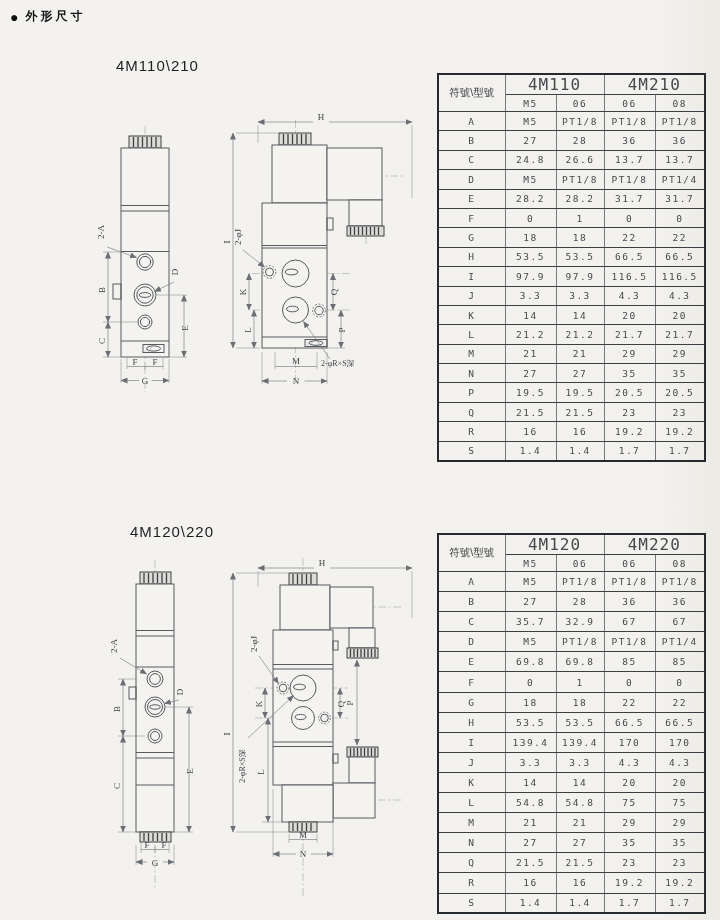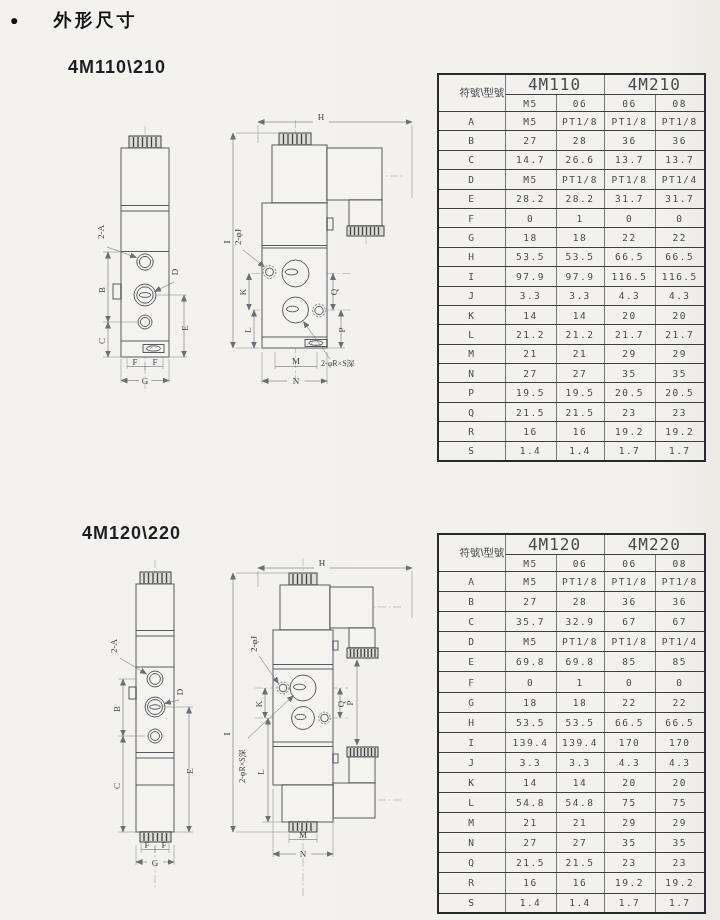--- a/index.html
+++ b/index.html
@@ -1,43 +1,43 @@
 <!DOCTYPE html>
 <html><head>
 <meta charset="utf-8">
 <style>
   html,body{margin:0;padding:0;}
   body{width:720px;height:920px;background:#f2f1ed;font-family:"Liberation Sans",sans-serif;}
   .page{position:relative;width:720px;height:920px;overflow:hidden;
         background:linear-gradient(90deg,#f3f2ee 0%,#f2f1ed 92%,#eceae5 100%);}
   .hdr{position:absolute;left:10px;top:8px;display:flex;align-items:center;gap:7px;}
   .bullet{font-size:14px;color:#0c0e10;line-height:1;}
-  .hdr-title{font-size:18px;font-weight:bold;color:#111316;letter-spacing:3px;margin-left:28px;}
-  .sec-title{position:absolute;font-size:18px;font-weight:700;color:#1b1e22;letter-spacing:1px;}
+  .hdr-title{font-size:12px;font-weight:bold;color:#111316;letter-spacing:3px;}
+  .sec-title{position:absolute;font-size:15px;font-weight:400;color:#1b1e22;letter-spacing:1px;margin-left:48px;}
   .t1{left:68px;top:57px;}
   .t2{left:82px;top:523px;}
   svg.draw{position:absolute;overflow:visible;}
   
   .body{fill:#f4f3ef;stroke:#565b61;stroke-width:1;}
   .ln{fill:none;stroke:#565b61;stroke-width:1;}
   .rib{fill:#dddcd7;stroke:#3e4247;stroke-width:1;}
   .riblines{stroke:#3e4247;stroke-width:1.3;fill:none;}
   .thin{stroke:#8a8f95;stroke-width:.55;fill:none;}
   .cl{stroke:#9ba1a7;stroke-width:.55;stroke-dasharray:8 2.5 2 2.5;fill:none;}
   .dim{stroke:#767b82;stroke-width:.65;fill:none;}
   .dash{stroke:#565b61;stroke-width:.8;stroke-dasharray:2 1.6;fill:none;}
   .lbl{font:9px "Liberation Serif",serif;fill:#40454b;}
   .lblsm{font:8px "Liberation Serif",serif;fill:#40454b;}
   
   table.dims{position:absolute;border-collapse:collapse;table-layout:fixed;border:2px solid #26292d;}
   .dims th,.dims td{padding:0;text-align:center;vertical-align:middle;font-weight:normal;
      border-left:1px solid #74787e;border-right:1px solid #74787e;
      border-top:1.8px solid #3b3f44;border-bottom:1.8px solid #3b3f44;
      font-family:"DejaVu Sans Mono",monospace;font-size:9.5px;letter-spacing:1.5px;color:#45494e;}
-  .dims th.corner{font-family:"Liberation Sans",sans-serif;font-size:10.5px;letter-spacing:0;color:#3a3e43;text-align:right;}
+  .dims th.corner{font-family:"Liberation Sans",sans-serif;font-size:10.5px;letter-spacing:0;color:#3a3e43;}
   .dims th.grp{font-size:16px;letter-spacing:1px;}
   .dims th.sub{font-size:9.5px;}
   .dims th.sym{font-size:9.5px;}
   .tbl1{left:437px;top:73px;}
   .tbl2{left:437px;top:533px;}
   .tbl1 thead tr.r1{height:20px;} .tbl1 thead tr.r2{height:17px;} .tbl1 tbody tr{height:19.4px;}
   .tbl2 thead tr.r1{height:20px;} .tbl2 thead tr.r2{height:17px;} .tbl2 tbody tr{height:20.1px;}
 </style>
 </head>
 <body>
@@ -306,21 +306,21 @@
         </tr>
         <tr>
           <th class="sym">B</th>
           <td class="val">27</td>
           <td class="val">28</td>
           <td class="val">36</td>
           <td class="val">36</td>
         </tr>
         <tr>
           <th class="sym">C</th>
-          <td class="val">14.7</td>
+          <td class="val">24.8</td>
           <td class="val">26.6</td>
           <td class="val">13.7</td>
           <td class="val">13.7</td>
         </tr>
         <tr>
           <th class="sym">D</th>
           <td class="val">M5</td>
           <td class="val">PT1/8</td>
           <td class="val">PT1/8</td>
           <td class="val">PT1/4</td>

